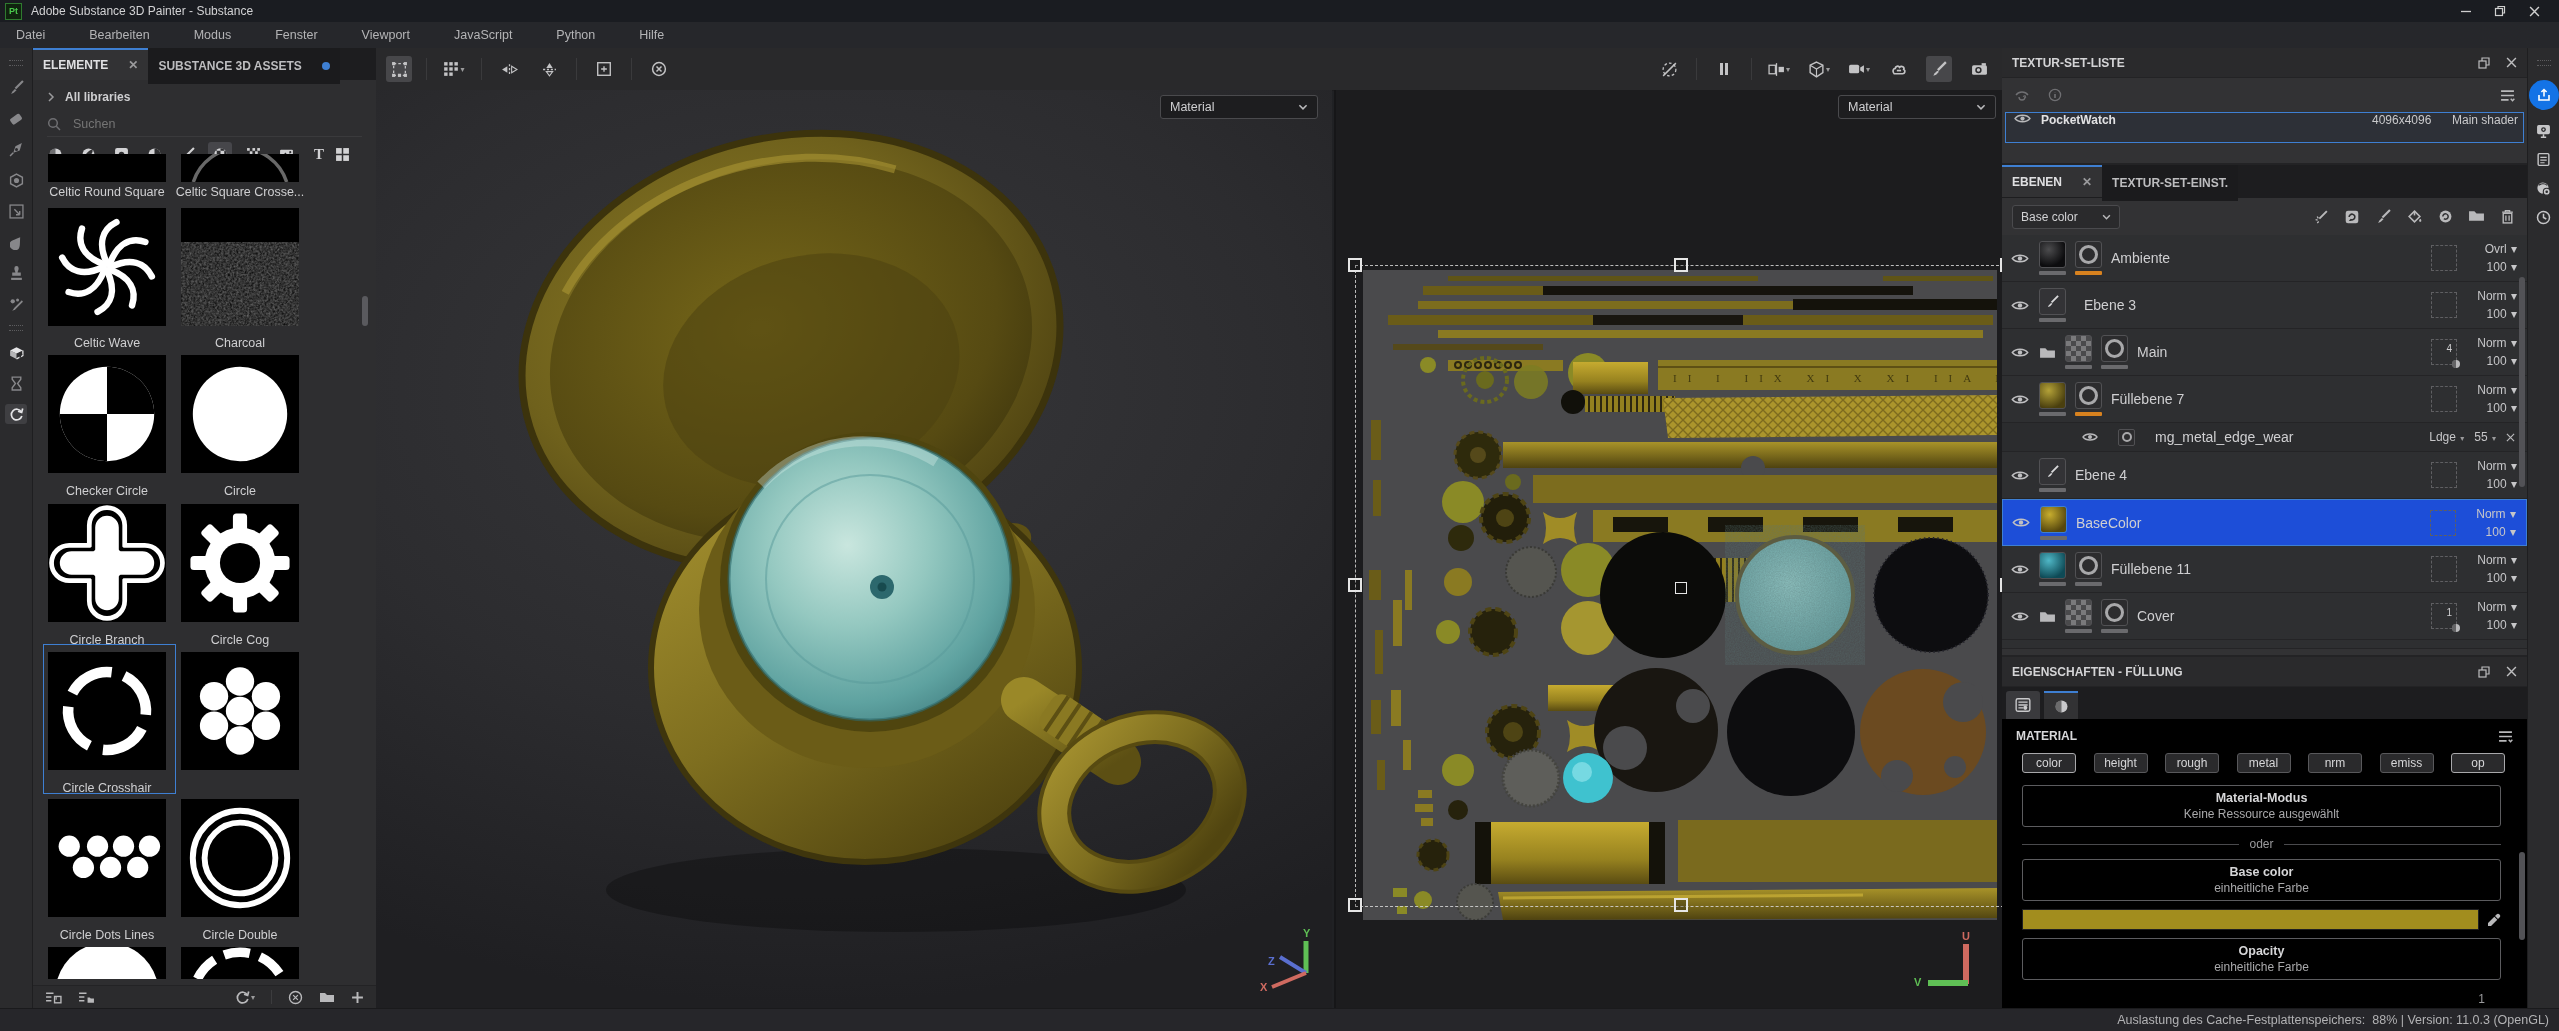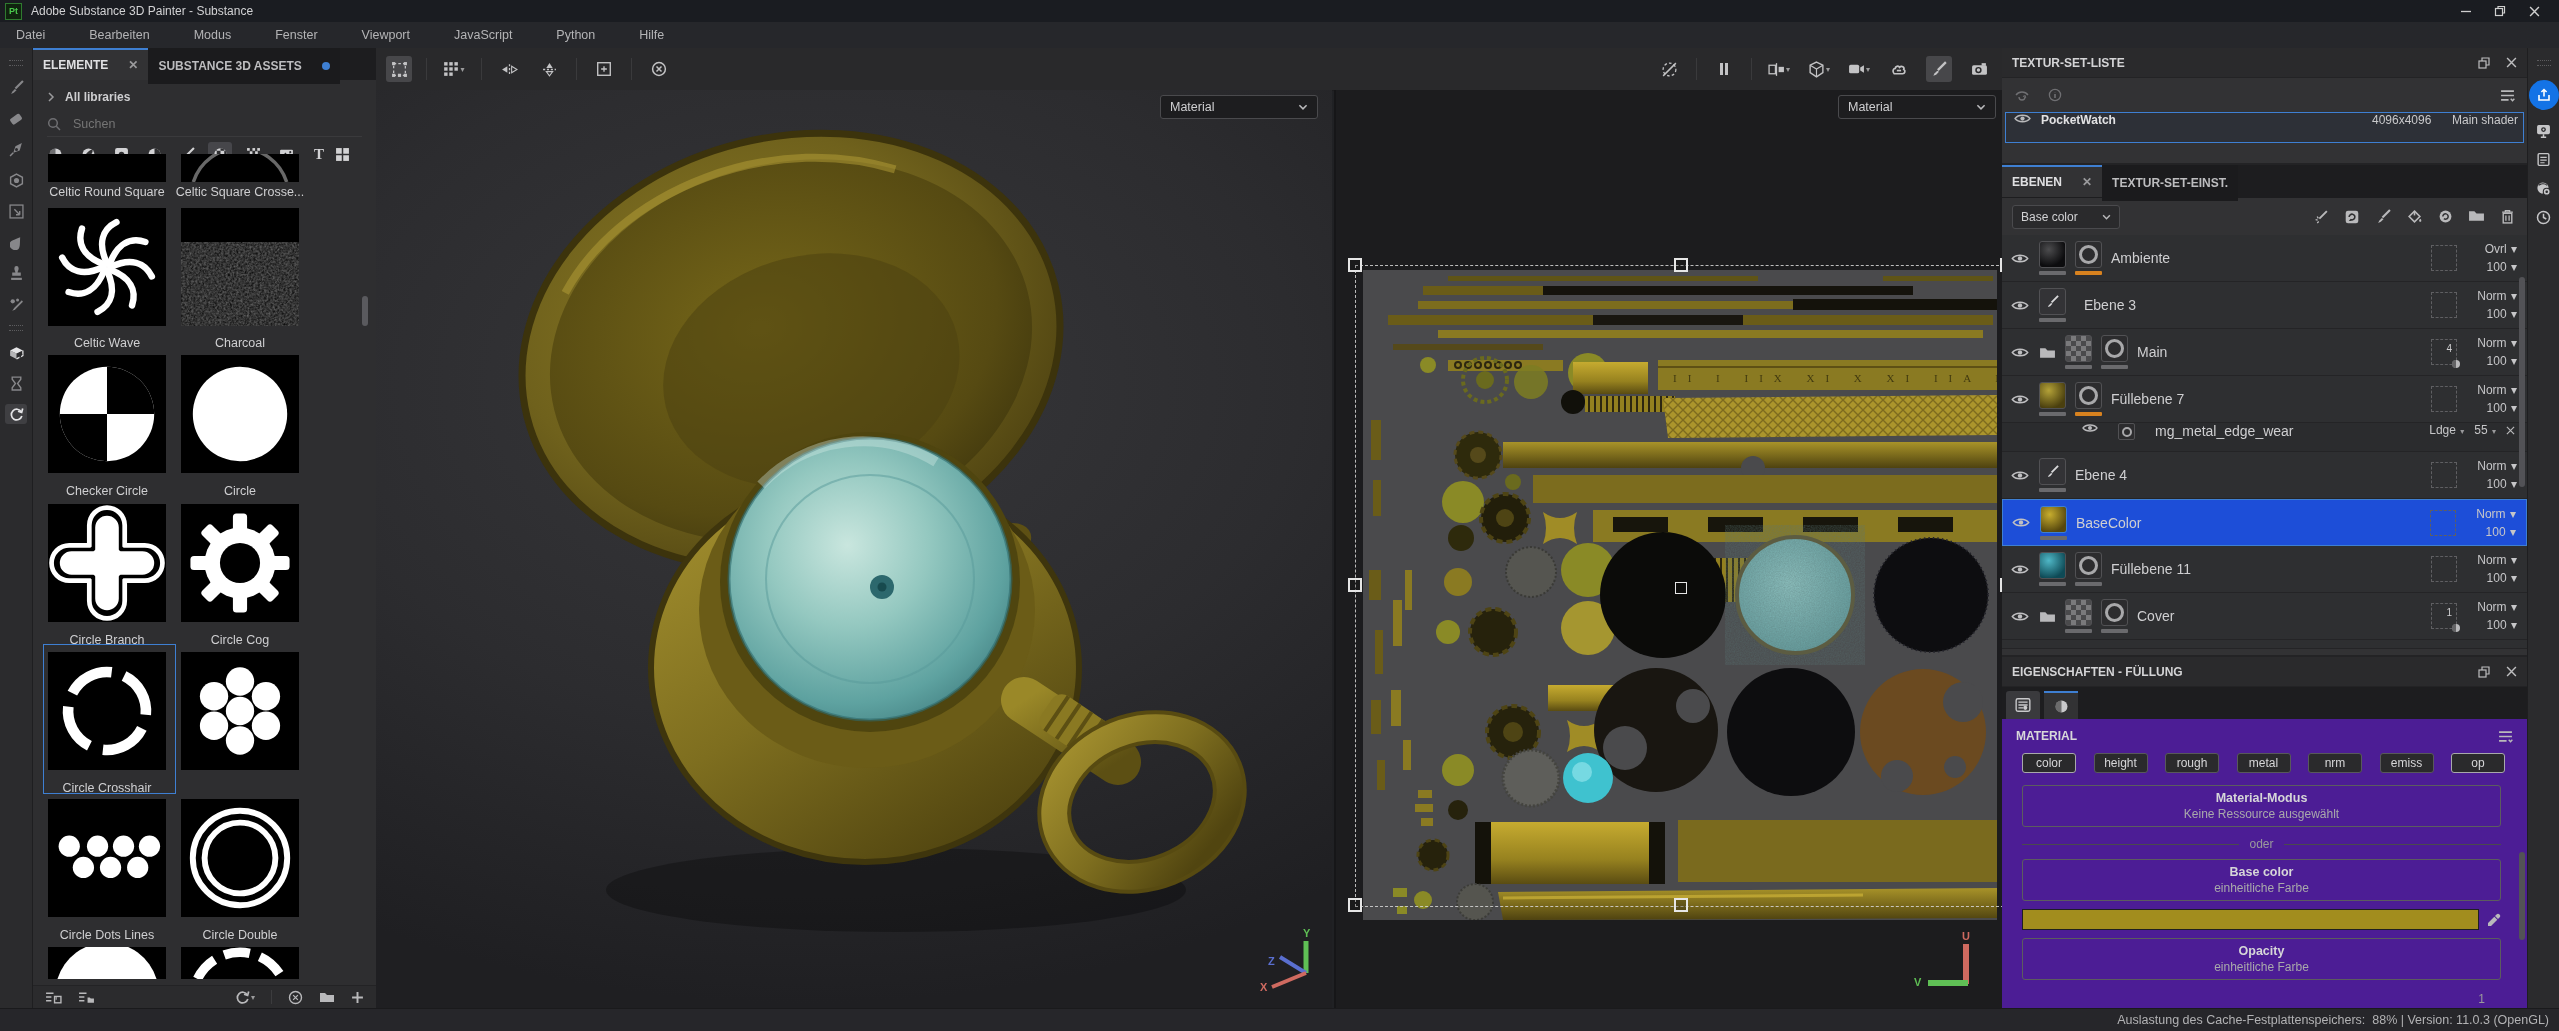--- a/index.html
+++ b/index.html
@@ -107,26 +107,26 @@
   .tile-mask{background:#2c2c2e;display:flex;align-items:center;justify-content:center}
   .tile-mask i{width:13px;height:13px;border-radius:50%;border:3px solid #a8a8aa;display:block}
   .ubar{width:27px;height:4px;border-radius:1px;background:#6a6a6d}
   .ubar.orange{background:#d8821f}
   .lname{color:#cfcfd1;font-size:14px}
   .lright{position:absolute;right:10px;top:0;height:100%;display:flex;align-items:center;gap:8px}
   .ldash{width:24px;height:24px;border:1px dashed #5f5f62;position:relative}
   .lbadge{position:absolute;top:3px;right:4px;font-size:10px;color:#cfcfd1}
   .bcol{display:flex;flex-direction:column;align-items:flex-end;gap:4px;width:52px}
   .bcol span{color:#c6c6c8;font-size:12px;white-space:nowrap}
-  .lchild{position:relative;height:29px;background:#2b2c2e;border-bottom:1px solid #242426;display:flex;padding-left:80px;box-sizing:border-box;gap:20px;font-size:12px}
+  .lchild{position:relative;height:29px;background:#2b2c2e;border-bottom:1px solid #242426;display:flex;align-items:center;padding-left:80px;box-sizing:border-box;gap:20px;font-size:12px}
   .lchild .rgt{position:absolute;right:12px;display:flex;gap:10px;align-items:center;color:#c6c6c8}
   #lyscroll{position:absolute;right:2px;top:112px;width:6px;height:210px;background:#525256;border-radius:3px}
 
   
-  #propsec{left:0;top:607px;width:525px;height:353px;border-top:2px solid #232325;background:#4c1d95}
+  #propsec{left:0;top:607px;width:525px;height:353px;border-top:2px solid #232325;background:#000000}
   #proptabs{height:32px;background:#1d1d1f;display:flex;align-items:flex-end;gap:4px;padding-left:4px}
   .ptab{width:34px;height:28px;display:flex;align-items:center;justify-content:center;color:#c9c9cb}
   .ptab.boxed{background:#3a3a3d;border-radius:3px 3px 0 0}
   .ptab.activeline{border-top:2px solid #3e7fd2;background:#323234;box-sizing:border-box}
   #mathead{display:flex;align-items:center;padding:10px 14px 6px 14px;color:#d8d8da;font-weight:bold}
   #mathead .hic{margin-left:auto}
   #chips{display:flex;justify-content:space-between;padding:4px 22px 0 20px}
   .chip{min-width:36px;padding:2px 8px;text-align:center;background:#2a2a2c;border:1px solid #58585b;border-radius:3px;color:#d6d6d8;font-size:12px}
   .chip.lit{border-color:#a8a8ab}
   .bigbox{margin:12px 26px 0 20px;border:1px solid #5c5c5f;border-radius:3px;text-align:center;padding:5px 0}

